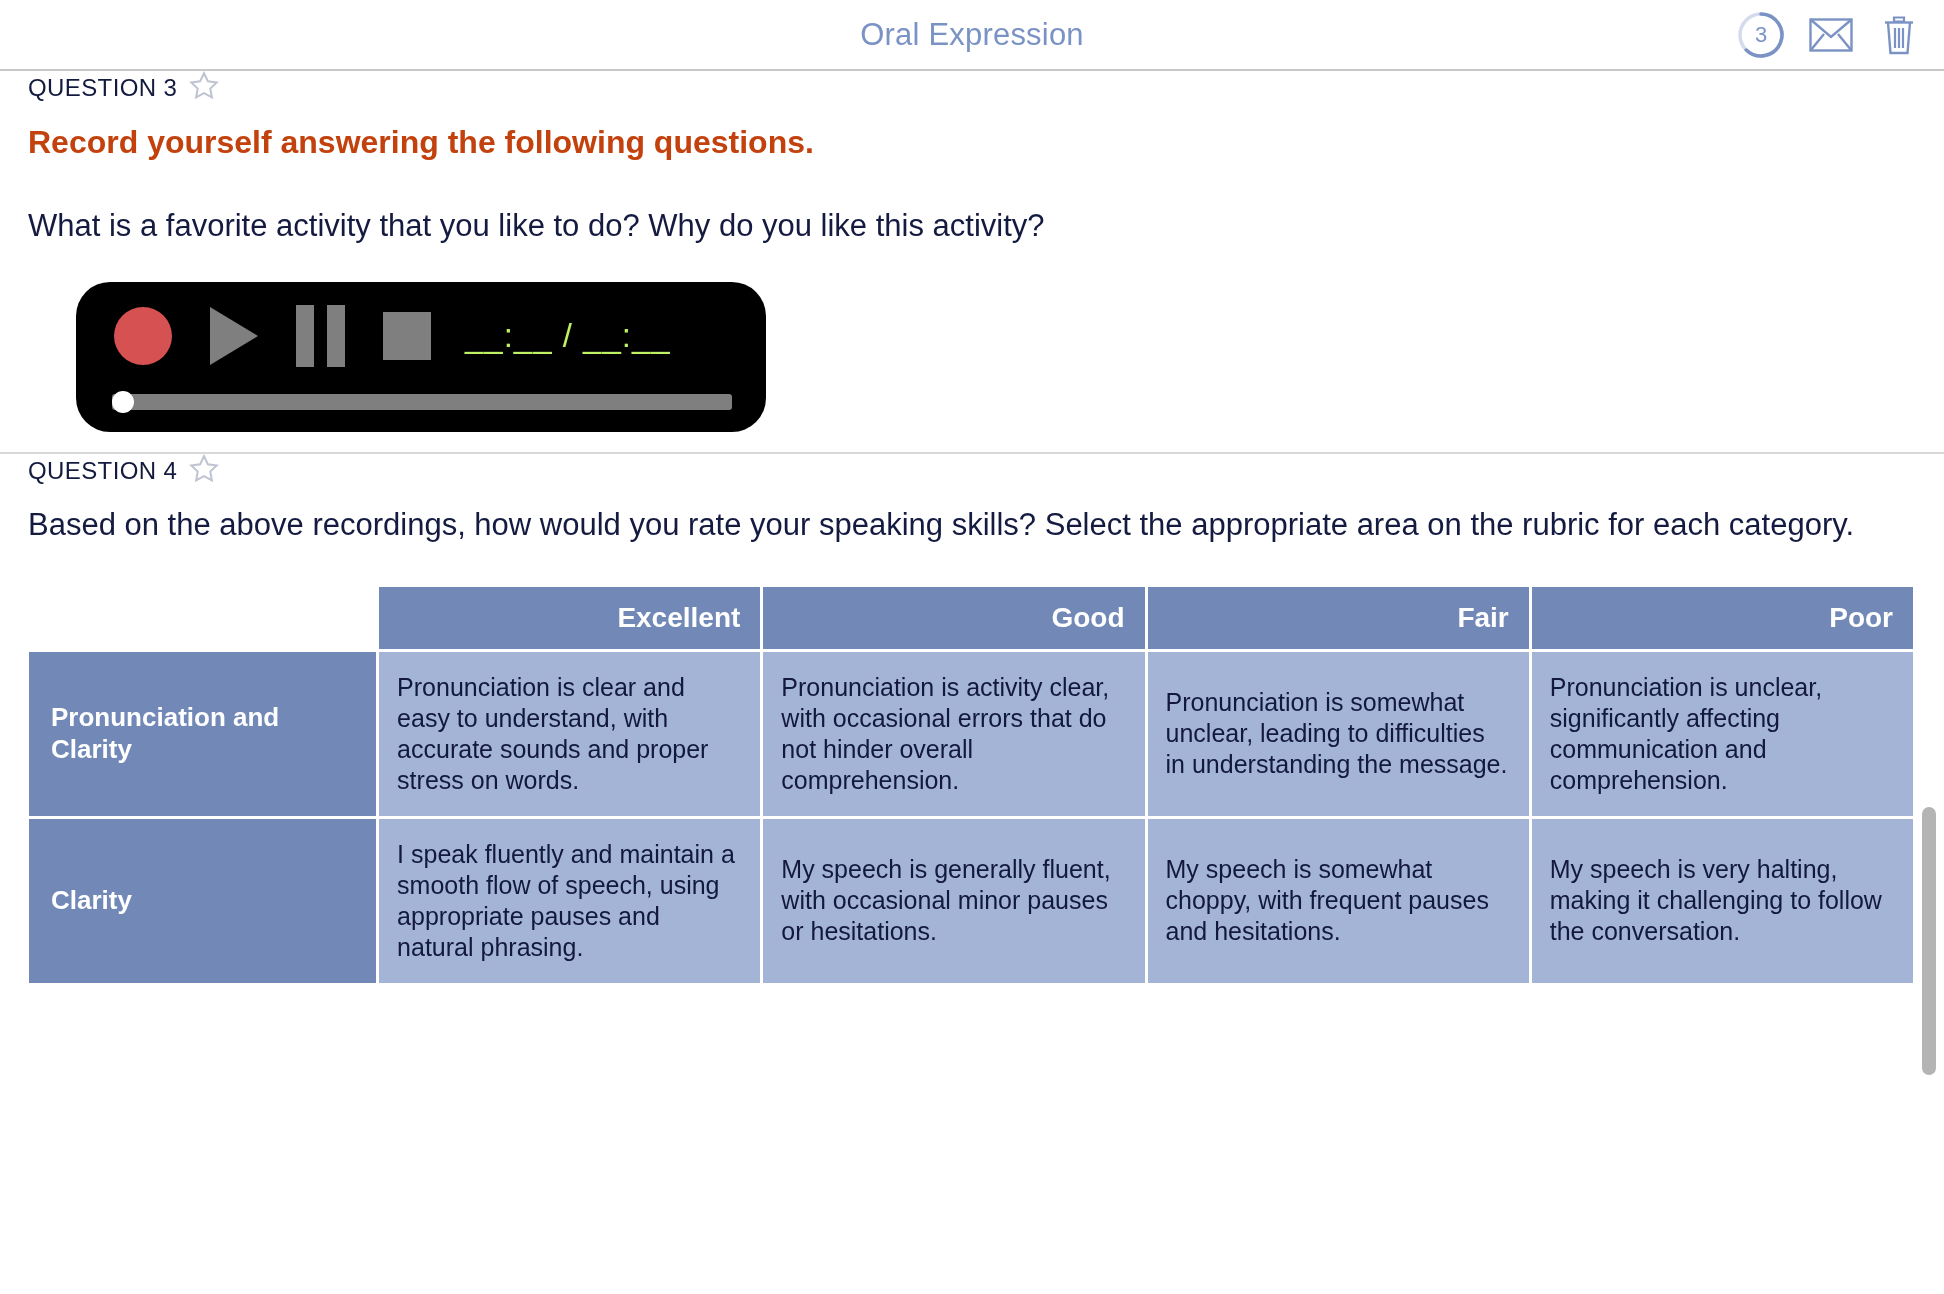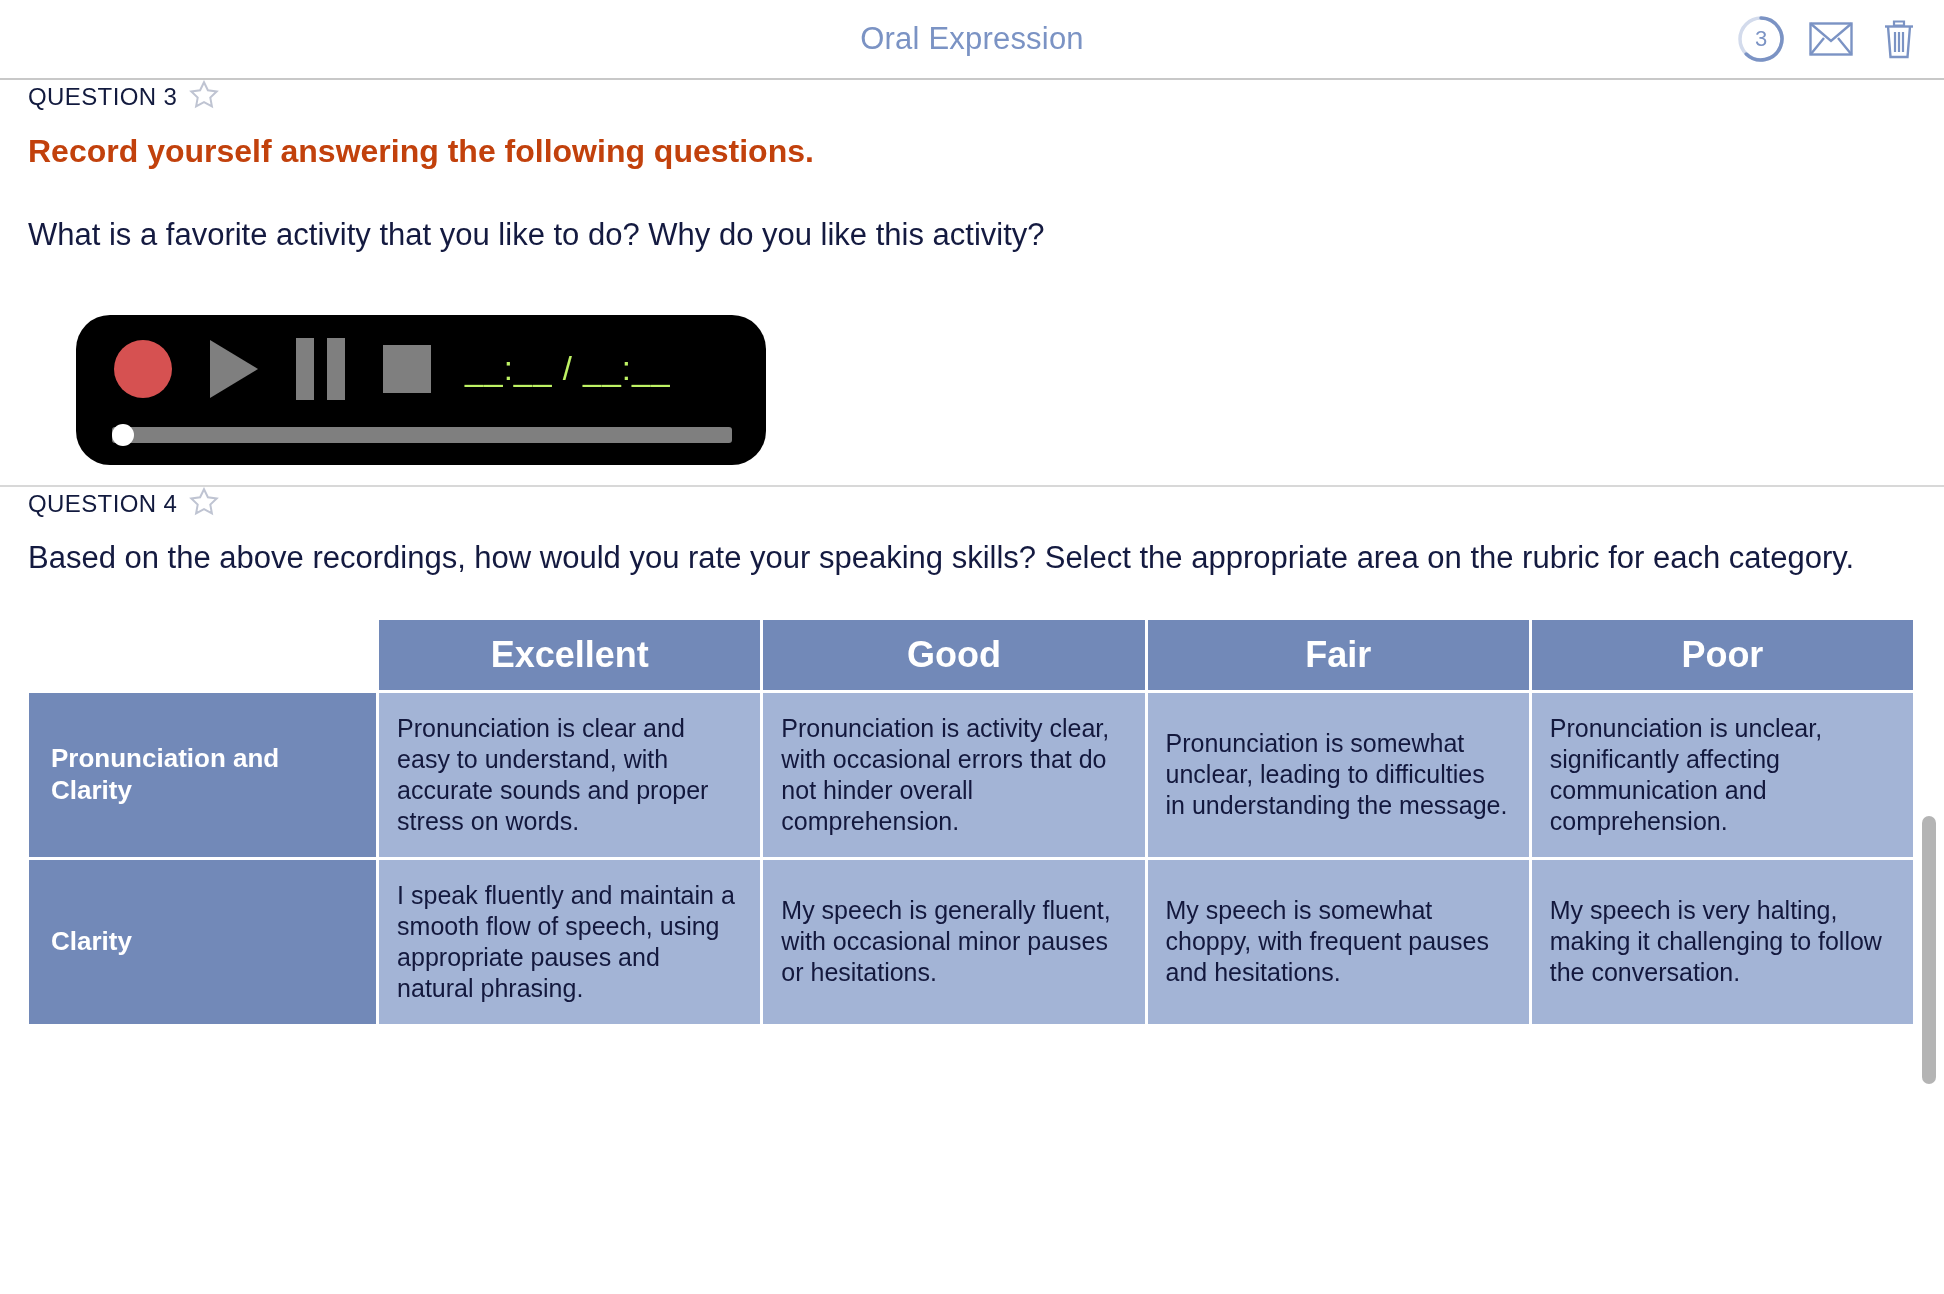--- a/index.html
+++ b/index.html
@@ -8,21 +8,21 @@
     width: 1944px;
     height: 1294px;
     background: #ffffff;
     font-family: "Liberation Sans", sans-serif;
     overflow: hidden;
   }
 
   
   .header {
     position: relative;
-    height: 80px;
+    height: 71px;
     background: #ffffff;
     border-bottom: 2px solid #c8c8c8;
     display: flex;
     align-items: center;
     justify-content: center;
   }
   .header-title {
     font-size: 31px;
     color: #7b93c4;
     font-weight: 400;
@@ -87,21 +87,21 @@
     font-size: 32px;
     font-weight: bold;
     color: #c2410c;
     margin-bottom: 44px;
     line-height: 1.25;
   }
   .q-prompt {
     font-size: 31px;
     color: #141a40;
     line-height: 1.3;
-    margin-bottom: 60px;
+    margin-bottom: 36px;
   }
   .q-prompt.multiline { margin-bottom: 0; max-width: 1880px; }
 
   
   .recorder {
     width: 690px;
     height: 150px;
     background: #000000;
     border-radius: 34px;
     padding: 18px 26px 16px 26px;
@@ -186,23 +186,23 @@
 
   table.rubric th.spacer {
     background: #ffffff;
     border: none;
     padding: 0;
     height: 62px;
   }
   table.rubric th.level-head {
     background: #7289b8;
     color: #ffffff;
-    font-size: 36px;
+    font-size: 28px;
     font-weight: bold;
-    text-align: center;
+    text-align: right;
     vertical-align: middle;
     padding: 14px 20px;
     height: 62px;
   }
   table.rubric td.row-label {
     background: #7289b8;
     color: #ffffff;
     font-size: 26px;
     font-weight: bold;
     vertical-align: middle;

